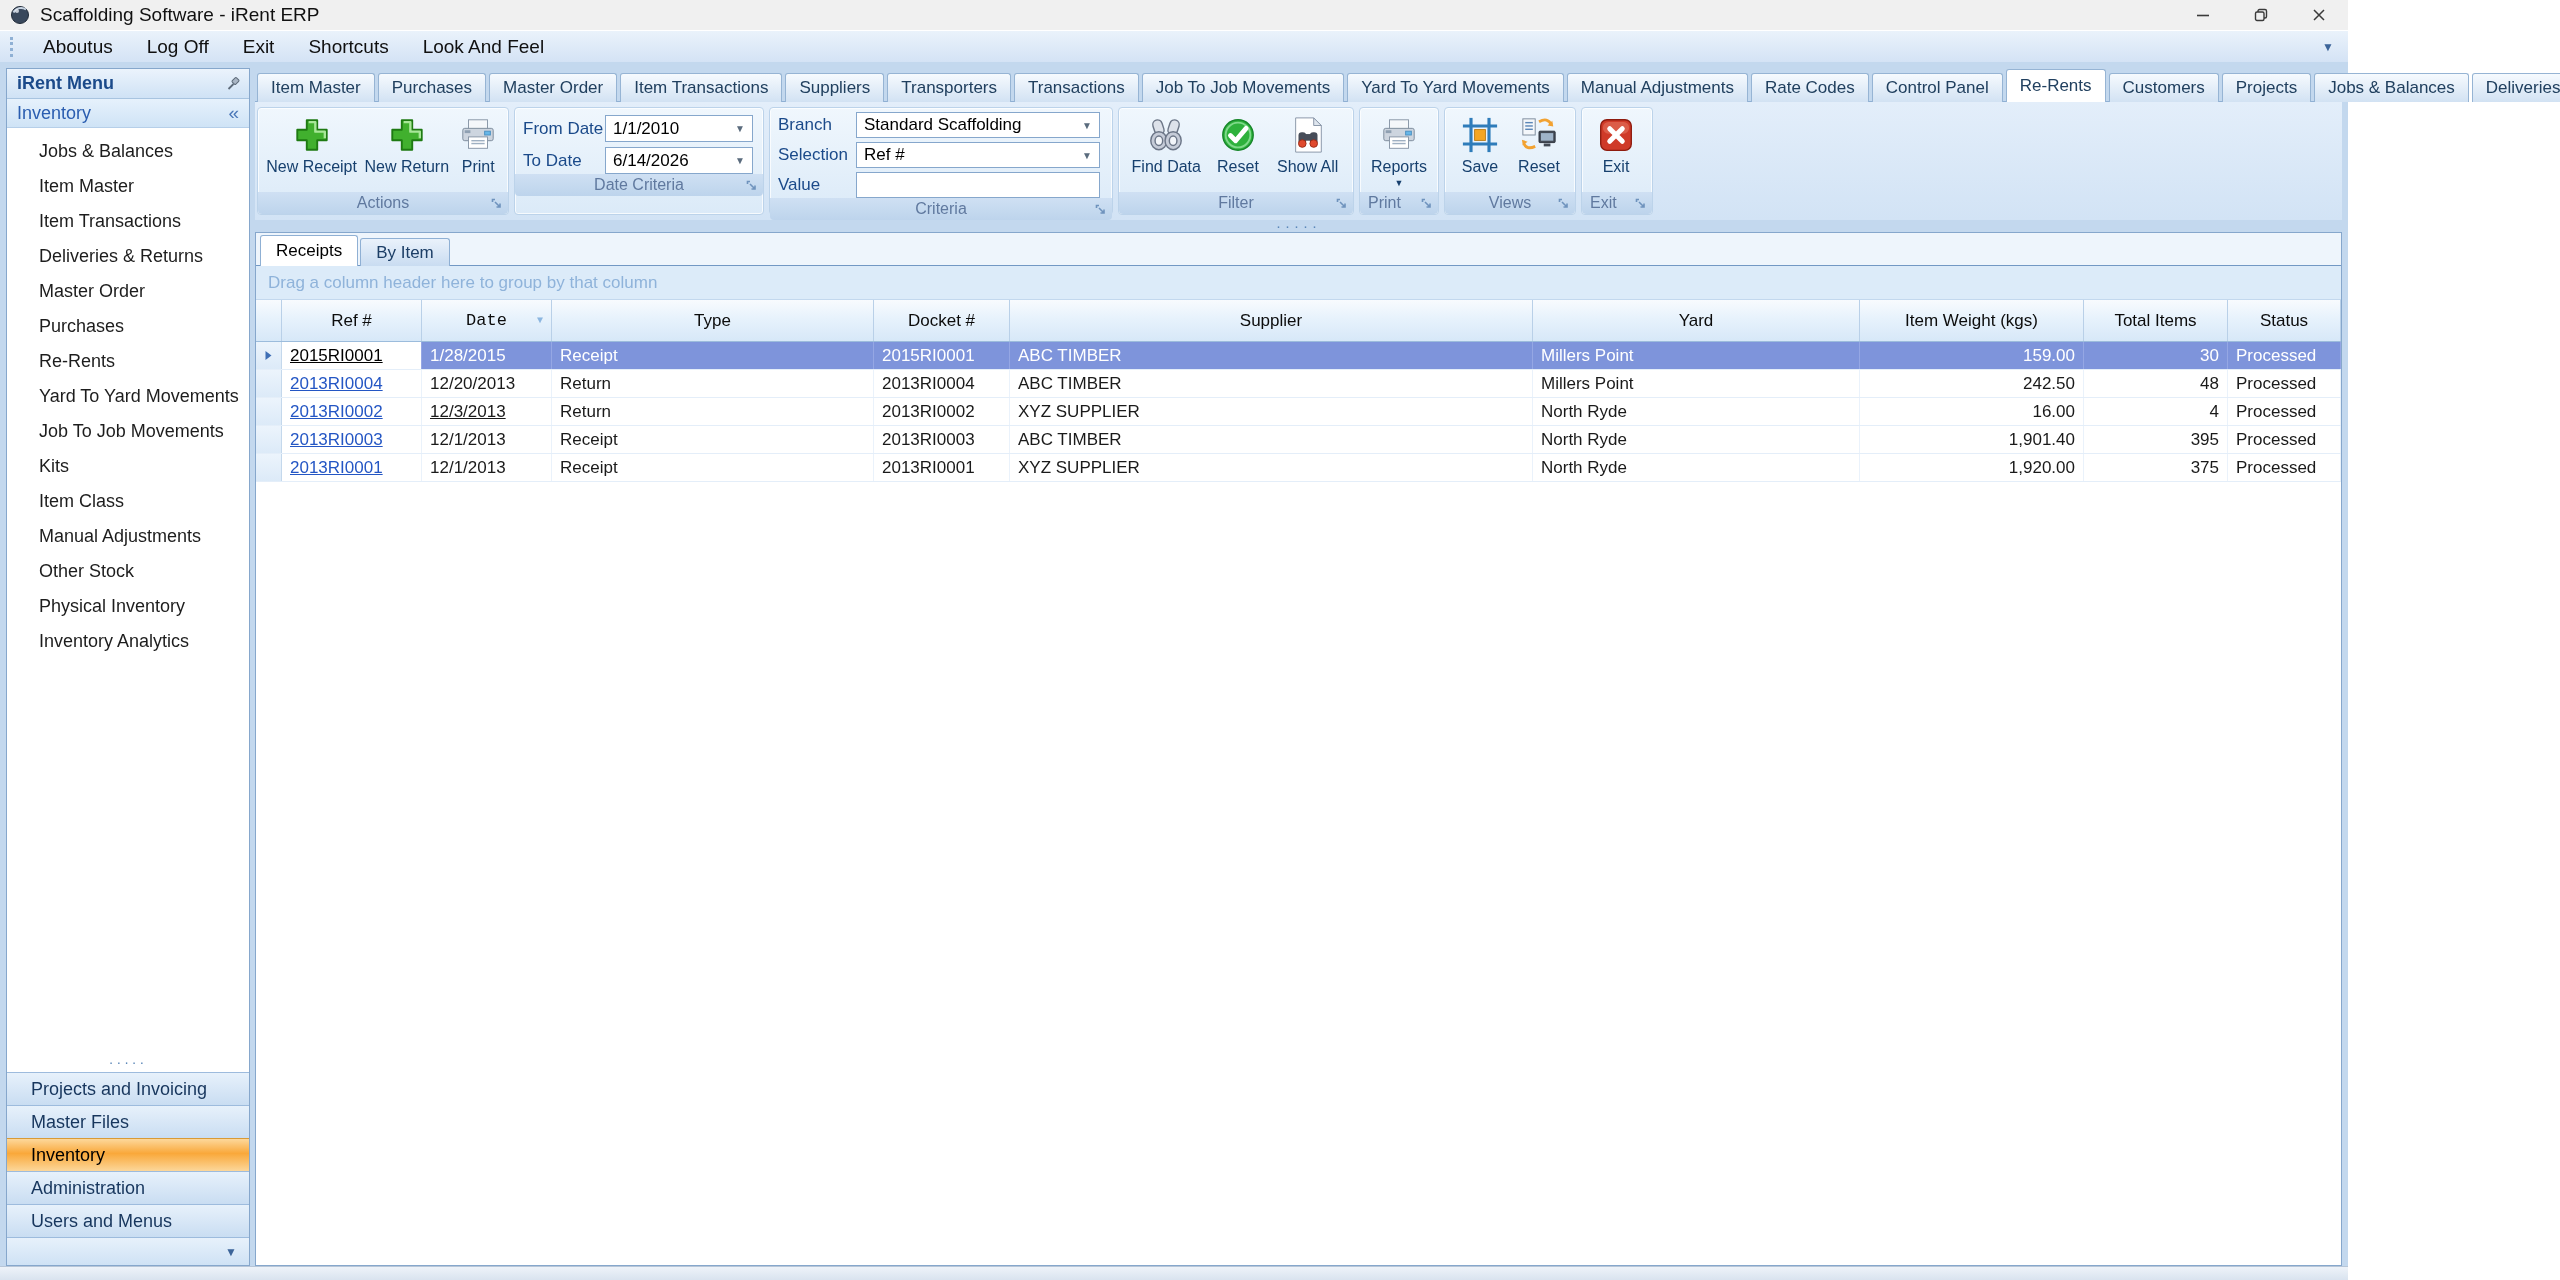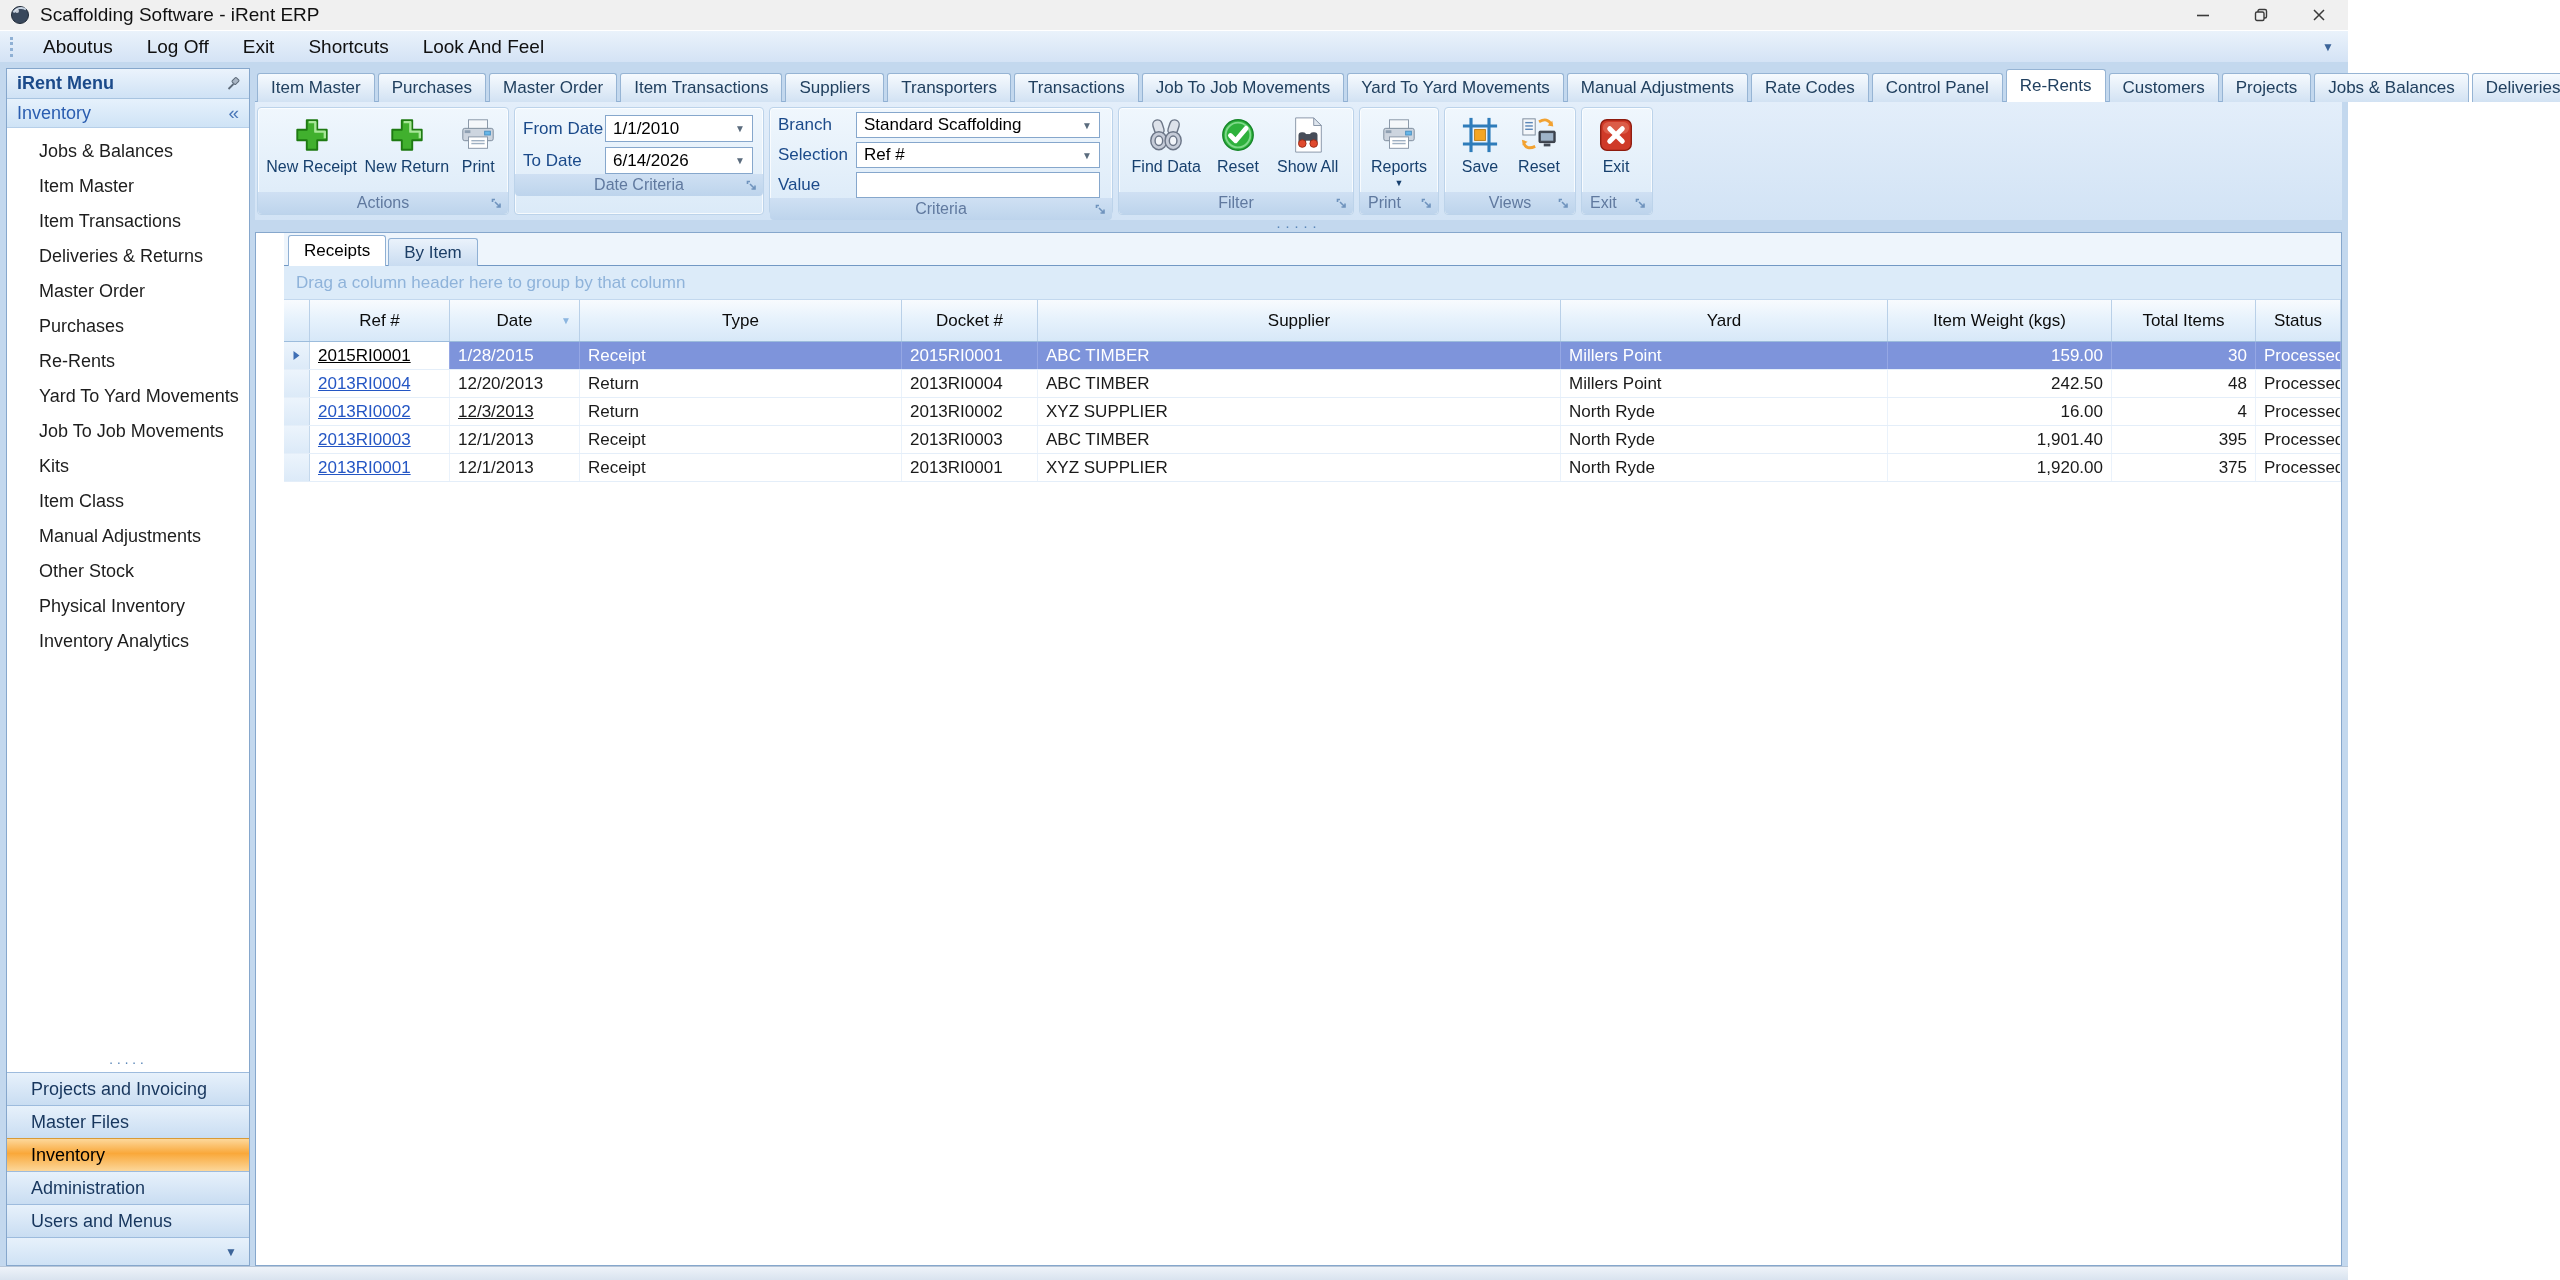--- a/index.html
+++ b/index.html
@@ -54,21 +54,21 @@
   .rbtn .lbl { font-size:16px; color:#17406e; white-space:nowrap; }
   .rbtn .menu-arrow { font-size:9px; color:#17406e; line-height:8px; }
   .fields { display:flex; flex-direction:column; gap:5px; padding:7px 8px 0 8px; }
   .frow { display:flex; align-items:center; height:27px; }
   .flabel { font-size:17px; color:#1b4a8a; white-space:nowrap; }
   .fbox { height:27px; background:#fff; border:1px solid #86a7cc; display:flex; align-items:center; padding:0 7px; font-size:17px; color:#000; }
   .fbox .arrow { margin-left:auto; color:#5a6b7d; font-size:10px; padding-left:6px; }
   .rsplit { height:12px; flex:none; display:flex; align-items:center; justify-content:center; color:#5b87b8; font-size:15px; letter-spacing:4px; line-height:8px; }
 
   
-  .content { flex:1; display:flex; flex-direction:column; background:#fff; border:1px solid #86a7cc; min-height:0;padding-left:28px; }
+  .content { flex:1; display:flex; flex-direction:column; background:#fff; border:1px solid #86a7cc; min-height:0; }
   .doctabs { height:33px; flex:none; display:flex; align-items:flex-end; padding:2px 4px 0 4px; background:#eef5fc; border-bottom:1px solid #7298c4; }
   .doctab { height:28px; line-height:27px; padding:0 15px; margin-right:2px; font-size:17px; color:#1c3e66; background:linear-gradient(#eaf2fb,#c9dcf1); border:1px solid #8fb0d4; border-bottom:none; border-radius:3px 3px 0 0; position:relative; top:1px; }
   .doctab.active { background:#fff; color:#000; height:31px; line-height:30px; z-index:2; }
   .groupbar { height:34px; flex:none; display:flex; align-items:center; padding-left:12px; background:#dcebf9; border-bottom:1px solid #c3d8ee; color:#8fb3da; font-size:17px; }
 
   .ghead { height:42px; flex:none; display:flex; border-bottom:1px solid #9cbcdc; background:linear-gradient(#f8fbfe,#e7f2fc 45%,#d7e8f8); }
   .hcell { display:flex; align-items:center; justify-content:center; border-right:1px solid #b9d0e8; font-size:17px; color:#0c0c0c; flex:none; position:relative; white-space:nowrap; }
   .hcell .sort { position:absolute; right:8px; font-size:10px; color:#8cb6e0; }
   .ind-h { width:26px; flex:none; border-right:1px solid #b9d0e8; }
   .grow { height:28px; flex:none; display:flex; background:#fff; border-bottom:1px solid #e4eef9; font-size:17px; color:#1a1a1a; }
@@ -474,21 +474,21 @@
             <div class="doctab">By Item</div>
           </div>
         <div class="groupbar">
           <span>Drag a column header here to group by that column</span>
         </div>
         <div class="ghead">
             <div class="ind-h"></div>
             <div class="hcell" style="width: 140px;">
               <span>Ref #</span>
             </div>
-            <div class="hcell" style="width: 130px;">
+            <div class="hcell" style="width: 130px; font-family: Liberation Mono, monospace;">
               <span>Date</span>
               <span class="sort">▼</span>
             </div>
             <div class="hcell" style="width: 322px;">
               <span>Type</span>
             </div>
             <div class="hcell" style="width: 136px;">
               <span>Docket #</span>
             </div>
             <div class="hcell" style="width: 523px;">

